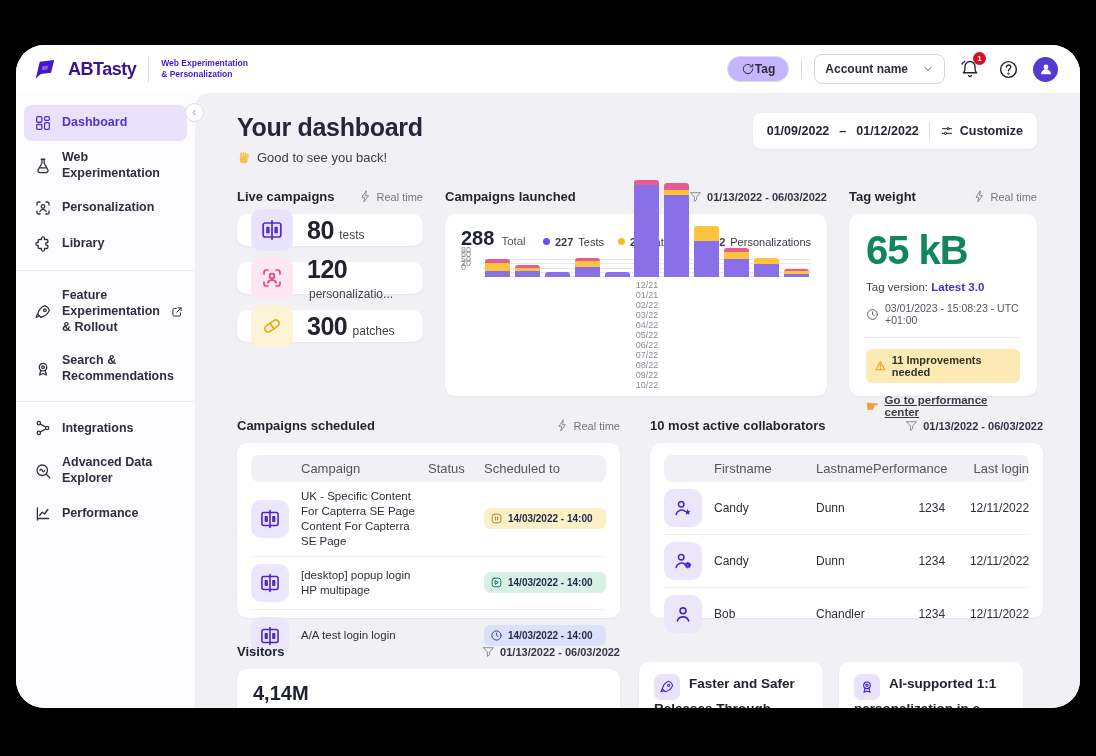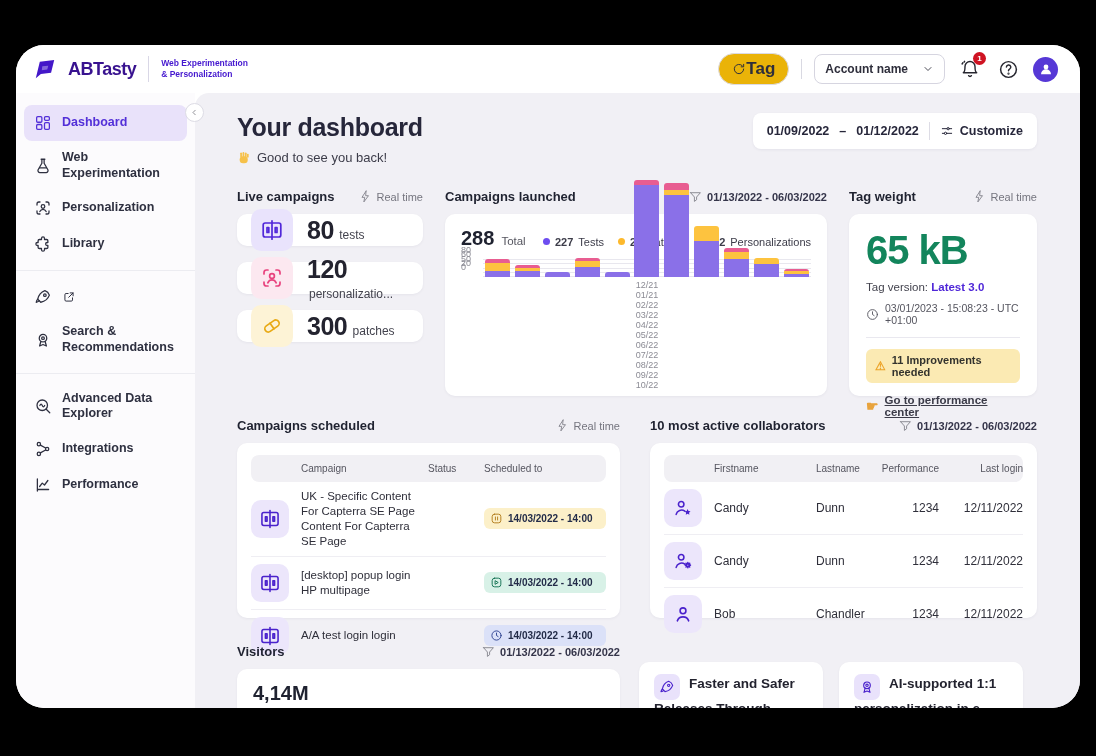--- a/index.html
+++ b/index.html
@@ -6,21 +6,21 @@
   html,body { width:1096px; height:756px; background:#000; font-family:"Liberation Sans", sans-serif; overflow:hidden; }
   .window { position:absolute; left:16px; top:45px; width:1064px; height:663px; background:#fff; border-radius:28px; overflow:hidden; }
 
   
   .topbar { height:48px; background:#fff; display:flex; align-items:center; justify-content:space-between; padding:0 22px 0 16px; }
   .brand { display:flex; align-items:center; gap:10px; }
   .brand-name { font-size:18px; font-weight:800; color:#38128f; letter-spacing:-0.5px; }
   .brand-sep { width:1px; height:26px; background:#d9d7e6; margin:0 2px; }
   .brand-tagline { font-size:8.5px; font-weight:700; color:#4518cf; line-height:1.25; }
   .top-right { display:flex; align-items:center; gap:12px; }
-  .tag-btn { display:flex; align-items:center; border:1px solid #dcdbe4; border-radius:16px; padding:5px 13px; font-size:17px; font-weight:600; color:#2e2e3b; background:#eab308; cursor:pointer; }
+  .tag-btn { display:flex; align-items:center; border:1px solid #dcdbe4; border-radius:16px; padding:5px 13px; font-size:12px; font-weight:600; color:#2e2e3b; background:#c4b5fd; cursor:pointer; }
   .top-sep { width:1px; height:20px; background:#d9d9e2; }
   .account-select { display:flex; align-items:center; gap:14px; border:1px solid #d6d5e0; border-radius:8px; padding:7px 10px; font-size:12px; font-weight:600; color:#2e2e3b; background:#fff; }
   .icon-btn { position:relative; display:flex; align-items:center; justify-content:center; width:26px; height:26px; color:#26262f; }
   .bell-badge { position:absolute; top:-4px; right:-3px; min-width:13px; height:13px; border-radius:7px; background:#cf1322; color:#fff; font-size:8px; font-weight:700; display:flex; align-items:center; justify-content:center; padding:0 3px; }
   .avatar { width:25px; height:25px; border-radius:50%; background:#5638d6; display:flex; align-items:center; justify-content:center; }
 
   
   .app-body { display:flex; height:615px; }
   .sidebar { width:179px; background:#fcfbfd; padding-top:12px; flex-shrink:0; position:relative; }
   .side-item { display:flex; align-items:center; gap:10px; margin:0 8px; padding:9px 10px; border-radius:8px; font-size:12.5px; font-weight:600; color:#2e3040; cursor:pointer; }
@@ -86,21 +86,21 @@
   .tagw-time .m-ico { width:13px; height:13px; color:#55555f; flex-shrink:0; }
   .tagw-hr { height:1px; background:#e9e8ef; margin:11px 0; }
   .improve-badge { display:inline-flex; align-items:center; gap:6px; background:#fbeab3; border-radius:6px; padding:5px 9px; font-size:11px; font-weight:600; color:#33332e; }
   .improve-badge .warn { color:#eda429; font-size:12px; }
   .perf-link { display:flex; align-items:center; gap:6px; margin-top:11px; font-size:11.5px; font-weight:600; color:#3c3c49; cursor:pointer; }
   .perf-link span.txt { text-decoration:underline; }
   .pointer-glyph { color:#e8a33d; font-size:14px; line-height:1; }
 
   .row2 { display:grid; grid-template-columns:383px 1fr; gap:0 30px; margin-top:22px; }
   .table-card { padding:12px 14px; height:175px; }
-  .thead { display:grid; align-items:center; background:#f1f0f4; border-radius:8px; height:27px; font-size:10px; color:#55555f; }
+  .thead { display:grid; align-items:center; background:#f1f0f4; border-radius:8px; height:27px; font-size:13px; color:#55555f; }
   .trow { display:grid; align-items:center; border-bottom:1px solid #efeef3; padding:7px 0; }
   .trow:last-child { border-bottom:none; }
   .sched-grid { grid-template-columns:50px 1fr 56px 122px; }
   .collab-grid { grid-template-columns:50px 102px 1fr 72px 84px; }
   .row-tile { width:38px; height:38px; border-radius:10px; background:#ece6fb; color:#4a22cc; display:flex; align-items:center; justify-content:center; }
   .row-tile svg { width:22px; height:22px; }
   .camp-name { font-size:11.5px; color:#2f2f3a; line-height:1.3; padding-right:8px; }
   .status-dot { width:8px; height:8px; border-radius:50%; margin-left:6px; }
   .sched-badge { display:flex; align-items:center; gap:5px; border-radius:6px; padding:4px 6px; font-size:10px; font-weight:700; color:#232c49; white-space:nowrap; overflow:hidden; }
   .sched-badge svg { width:13px; height:13px; flex-shrink:0; }
@@ -223,49 +223,50 @@
               </svg></span>
             <span class="side-label">Library</span>
           </div>
           <div class="side-divider"></div>
           <div class="side-item">
             <span class="s-ico"><svg class="stroke" width="18" height="18" viewBox="0 0 24 24">
                 <path d="M14.5 3.5c3 1 5 3 6 6-2 5.5-6.5 8.5-11.5 9.5L5 15C6 10 9 5.5 14.5 3.5z"></path>
                 <circle cx="14.5" cy="9.5" r="1.7"></circle>
                 <path d="M5 15c-1.5 1-2 4-2 4s3-.5 4-2"></path>
               </svg></span>
+            <span class="side-label">Feature Experimentation &amp; Rollout</span>
             <span class="ext-ico"><svg class="stroke" width="14" height="14" viewBox="0 0 24 24">
                 <path d="M14 5h5v5M19 5l-7.5 7.5M10.5 6H7a2 2 0 0 0-2 2v9a2 2 0 0 0 2 2h9a2 2 0 0 0 2-2v-3.5"></path>
               </svg></span>
           </div>
           <div class="side-item">
             <span class="s-ico"><svg class="stroke" width="18" height="18" viewBox="0 0 24 24">
                 <circle cx="12" cy="9.5" r="5"></circle>
                 <path d="M9.2 13.7L7.5 20l4.5-2 4.5 2-1.7-6.3"></path>
                 <circle cx="12" cy="9.5" r="1.8"></circle>
               </svg></span>
             <span class="side-label">Search &amp; Recommendations</span>
           </div>
           <div class="side-divider"></div>
-          <div class="side-item">
-            <span class="s-ico"><svg class="stroke" width="18" height="18" viewBox="0 0 24 24">
-                <circle cx="11" cy="11" r="7"></circle>
-                <path d="M7.8 11.3c1.1-2.3 2.2-2.3 3.2 0s2.1 2.3 3.2 0"></path>
-                <path d="M16.3 16.3L21 21"></path>
-              </svg></span>
-            <span class="side-label">Advanced Data Explorer</span>
-          </div>
           <div class="side-item">
             <span class="s-ico"><svg class="stroke" width="18" height="18" viewBox="0 0 24 24">
                 <circle cx="6.5" cy="5.5" r="2.2"></circle>
                 <circle cx="6.5" cy="18.5" r="2.2"></circle>
                 <circle cx="17.5" cy="12" r="2.2"></circle>
                 <path d="M8.5 6.8l7 3.8M8.5 17.2l7-3.8"></path>
               </svg></span>
             <span class="side-label">Integrations</span>
+          </div>
+          <div class="side-item">
+            <span class="s-ico"><svg class="stroke" width="18" height="18" viewBox="0 0 24 24">
+                <circle cx="11" cy="11" r="7"></circle>
+                <path d="M7.8 11.3c1.1-2.3 2.2-2.3 3.2 0s2.1 2.3 3.2 0"></path>
+                <path d="M16.3 16.3L21 21"></path>
+              </svg></span>
+            <span class="side-label">Advanced Data Explorer</span>
           </div>
           <div class="side-item">
             <span class="s-ico"><svg class="stroke" width="18" height="18" viewBox="0 0 24 24">
                 <path d="M4.5 4v16M4.5 18h15"></path>
                 <path d="M7.5 14l3.5-4.5 3 2.5 4.5-6"></path>
               </svg></span>
             <span class="side-label">Performance</span>
           </div>
         </div>
     </nav>

